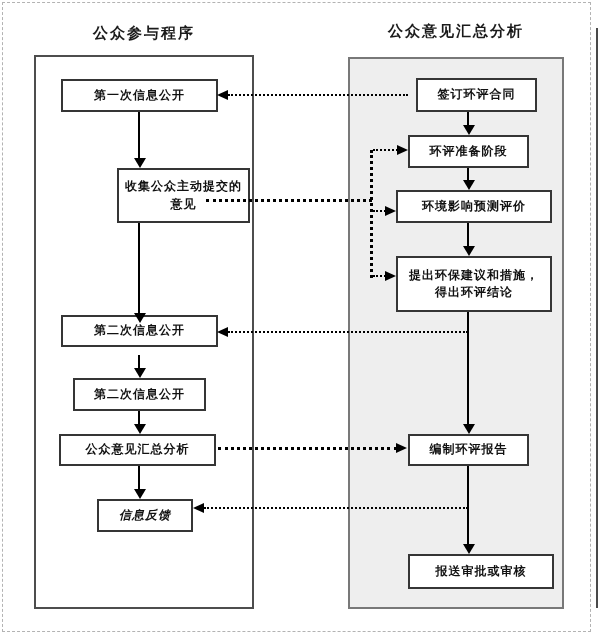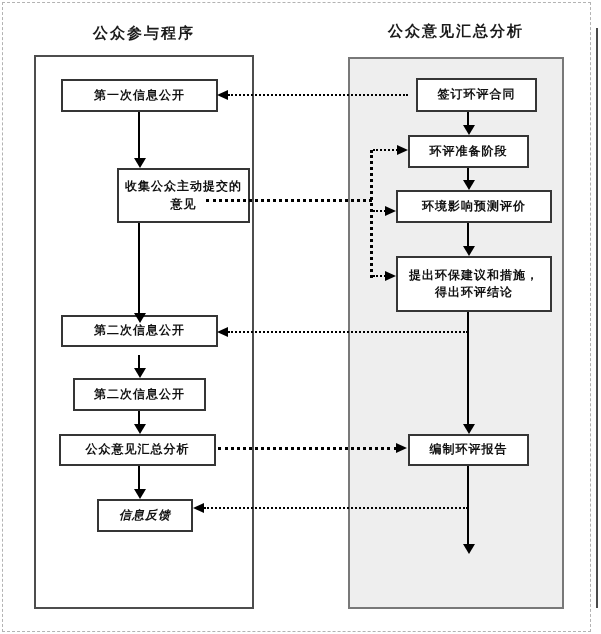--- a/index.html
+++ b/index.html
@@ -75,20 +75,21 @@
   <div class="fbox" style="left:61px; top:315px; width:157px; height:32px;">第二次信息公开</div>
   <div class="fbox" style="left:73px; top:378px; width:133px; height:33px;">第二次信息公开</div>
   <div class="fbox" style="left:59px; top:434px; width:157px; height:32px;">公众意见汇总分析</div>
   <div class="fbox" style="left:97px; top:499px; width:96px; height:33px;font-style:italic;">信息反馈</div>
 
   <div class="fbox" style="left:408px; top:78px; width:121px; height:34px;margin-left:8px;">签订环评合同</div>
   <div class="fbox" style="left:408px; top:135px; width:121px; height:33px;">环评准备阶段</div>
   <div class="fbox" style="left:396px; top:190px; width:156px; height:33px;">环境影响预测评价</div>
   <div class="fbox" style="left:396px; top:256px; width:156px; height:56px;">提出环保建议和措施，得出环评结论</div>
   <div class="fbox" style="left:408px; top:434px; width:121px; height:32px;">编制环评报告</div>
+  <div class="fbox" style="left:408px; top:554px; width:146px; height:35px;">报送审批或审核</div>
 
   <div class="varrow" style="left:138px; top:112px; height:46px;"></div>
   <div class="varrow" style="left:138px; top:223px; height:90px;"></div>
   <div class="varrow" style="left:138px; top:355px; height:13px;"></div>
   <div class="varrow" style="left:138px; top:411px; height:13px;"></div>
   <div class="varrow" style="left:138px; top:466px; height:23px;"></div>
 
   <div class="varrow" style="left:467px; top:112px; height:13px;"></div>
   <div class="varrow" style="left:467px; top:168px; height:12px;"></div>
   <div class="varrow" style="left:467px; top:223px; height:23px;"></div>

